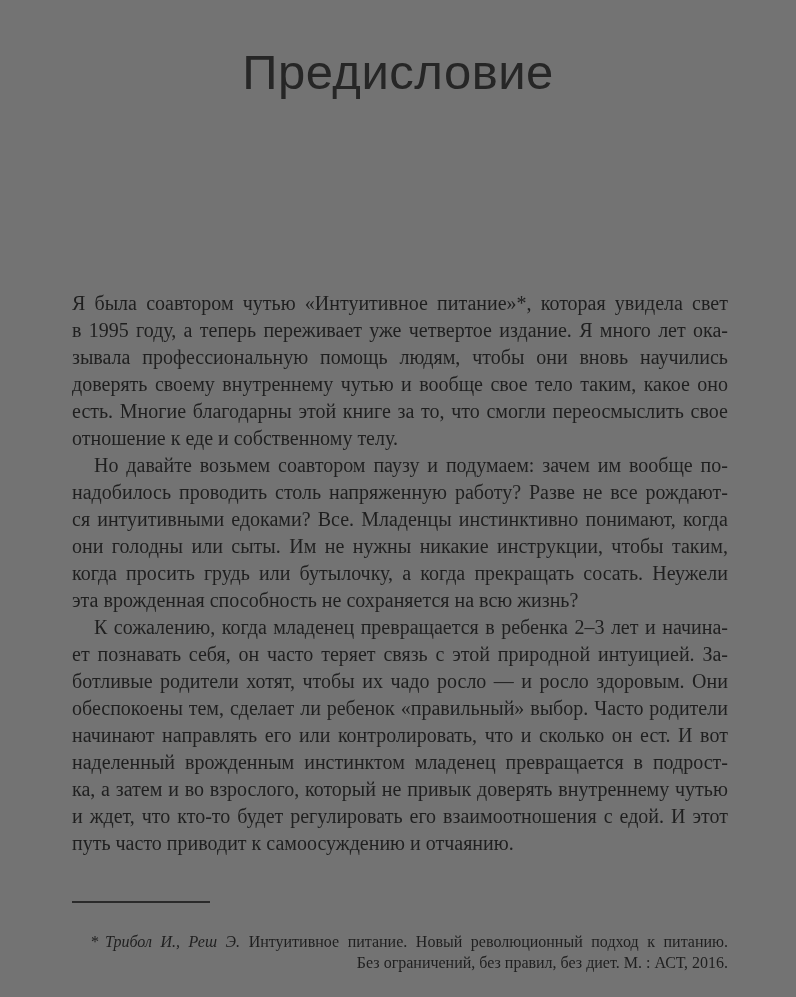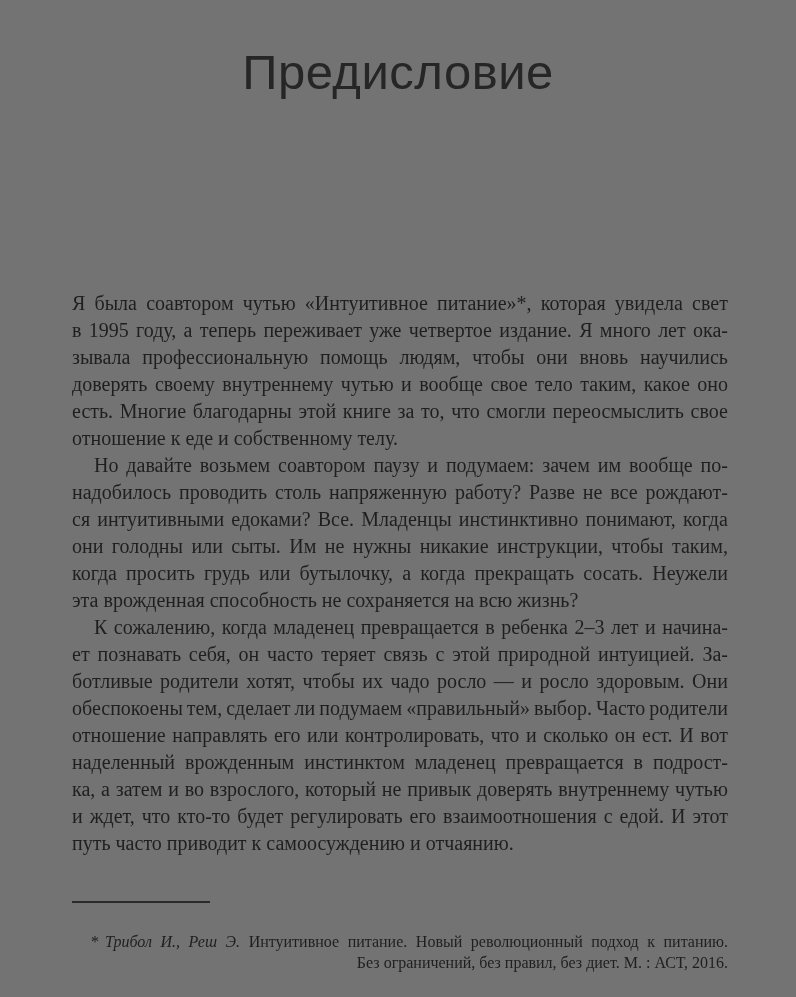--- a/index.html
+++ b/index.html
@@ -252,28 +252,28 @@
         <span>и</span>
         <span>росло</span>
         <span>здоровым.</span>
         <span>Они</span>
       </div>
       <div class="line just">
         <span>обеспокоены</span>
         <span>тем,</span>
         <span>сделает</span>
         <span>ли</span>
-        <span>подумаем</span>
+        <span>ребенок</span>
         <span>«правильный»</span>
         <span>выбор.</span>
         <span>Часто</span>
         <span>родители</span>
       </div>
       <div class="line just">
-        <span>отношение</span>
+        <span>начинают</span>
         <span>направлять</span>
         <span>его</span>
         <span>или</span>
         <span>контролировать,</span>
         <span>что</span>
         <span>и</span>
         <span>сколько</span>
         <span>он</span>
         <span>ест.</span>
         <span>И</span>

